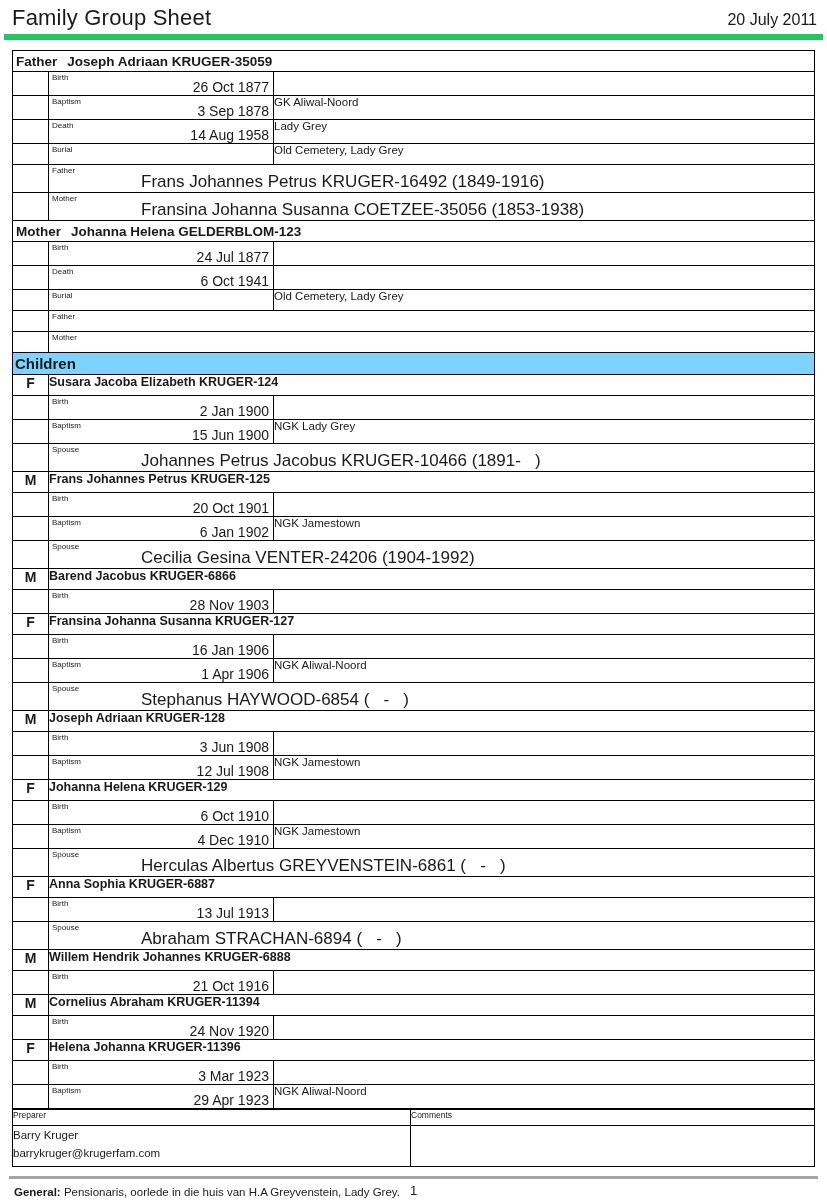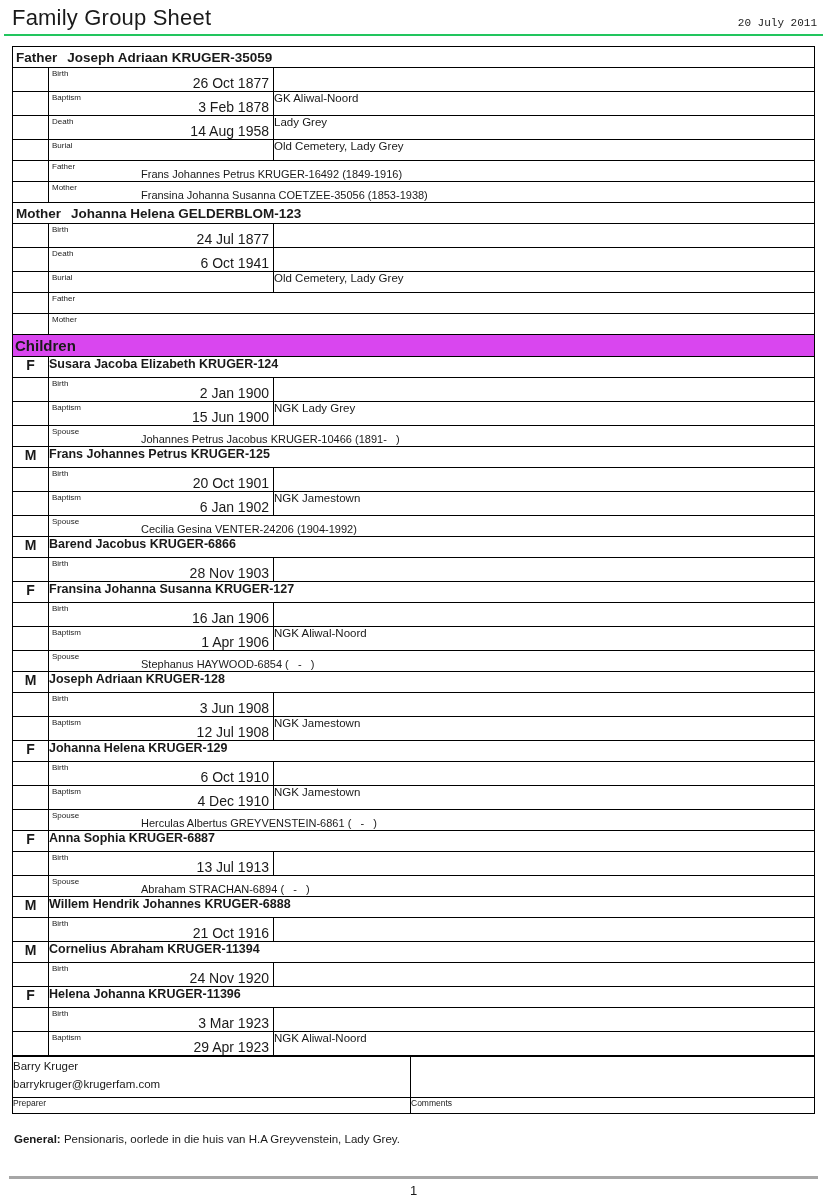--- a/index.html
+++ b/index.html
@@ -9,27 +9,27 @@
     background: #ffffff;
     font-family: "Liberation Sans", sans-serif;
     color: #1a1a1a;
     position: relative;
     overflow: hidden;
   }
   
   .doc-header {
     margin: 5px 4px 0 4px;
     padding: 0 6px 3px 8px;
-    border-bottom: 2px solid #22c55e;
+    border-bottom: 6px solid #22c55e;
     display: flex;
     justify-content: space-between;
     align-items: flex-end;
   }
   .doc-title { font-size: 22px; font-weight: 400; letter-spacing: 0.2px; }
-  .doc-date  { font-size: 11px; padding-bottom: 2px; font-family: Liberation Mono, monospace; }
+  .doc-date  { font-size: 16px; padding-bottom: 2px; }
 
   
   table.fam {
     border-collapse: collapse;
     table-layout: fixed;
     width: 803px;
     margin: 10px auto 0 auto;
   }
   table.fam td {
     border: 1px solid #000;
@@ -40,21 +40,21 @@
   }
   tr.sec-row td {
     height: 21px;
     font-weight: bold;
     font-size: 13.5px;
     padding: 3px 0 0 3px;
   }
   .sec-name { margin-left: 10px; }
   tr.bar-row td {
     height: 22px;
-    background: #d946ef;
+    background: #7dd3fc;
     font-weight: bold;
     font-size: 15px;
     padding: 2px 0 0 2px;
   }
   tr.child-row td { height: 21px; }
   td.sex {
     text-align: center;
     font-size: 14px;
     font-weight: 600;
     padding-top: 3px;
@@ -76,21 +76,21 @@
     display: block;
     text-align: right;
     padding: 7px 4px 0 0;
     font-size: 14px;
   }
   td.place { padding: 7px 0 0 4px; font-size: 11.5px; }
   td.pr { position: relative; }
   .pval {
     display: block;
     padding: 7px 0 0 92px;
-    font-size: 11px;
+    font-size: 17px;
   }
 
   
   table.prep {
     border-collapse: collapse;
     table-layout: fixed;
     width: 803px;
     margin: 0 auto;
   }
   table.prep td {
@@ -146,21 +146,21 @@
         <td class="ld">
           <span class="lbl">Birth</span>
           <span class="dateval">26 Oct 1877</span>
         </td>
         <td class="place"></td>
       </tr>
       <tr class="detail-row">
         <td class="gutter"></td>
         <td class="ld">
           <span class="lbl">Baptism</span>
-          <span class="dateval">3 Feb 1878</span>
+          <span class="dateval">3 Sep 1878</span>
         </td>
         <td class="place">GK Aliwal-Noord</td>
       </tr>
       <tr class="detail-row">
         <td class="gutter"></td>
         <td class="ld">
           <span class="lbl">Death</span>
           <span class="dateval">14 Aug 1958</span>
         </td>
         <td class="place">Lady Grey</td>
@@ -437,29 +437,29 @@
     </tbody>
 </table>
 
 <table class="prep">
   <colgroup>
     <col style="width:398px">
     <col>
   </colgroup>
   <tbody>
     <tr>
+      <td class="prep-label">Preparer</td>
+      <td class="prep-label">Comments</td>
+    </tr>
+    <tr>
       <td class="prep-content">
         <div>Barry Kruger</div>
         <div>barrykruger@krugerfam.com</div>
       </td>
       <td class="prep-content"></td>
-    </tr>
-    <tr>
-      <td class="prep-label">Preparer</td>
-      <td class="prep-label">Comments</td>
     </tr>
   </tbody>
 </table>
 
 <div class="notes">
   <div class="note-block">
     <div class="note-general"><b>General:</b> <span>Pensionaris, oorlede in die huis van H.A Greyvenstein, Lady Grey.</span></div>
   </div>
   <div class="note-block">
   </div>

